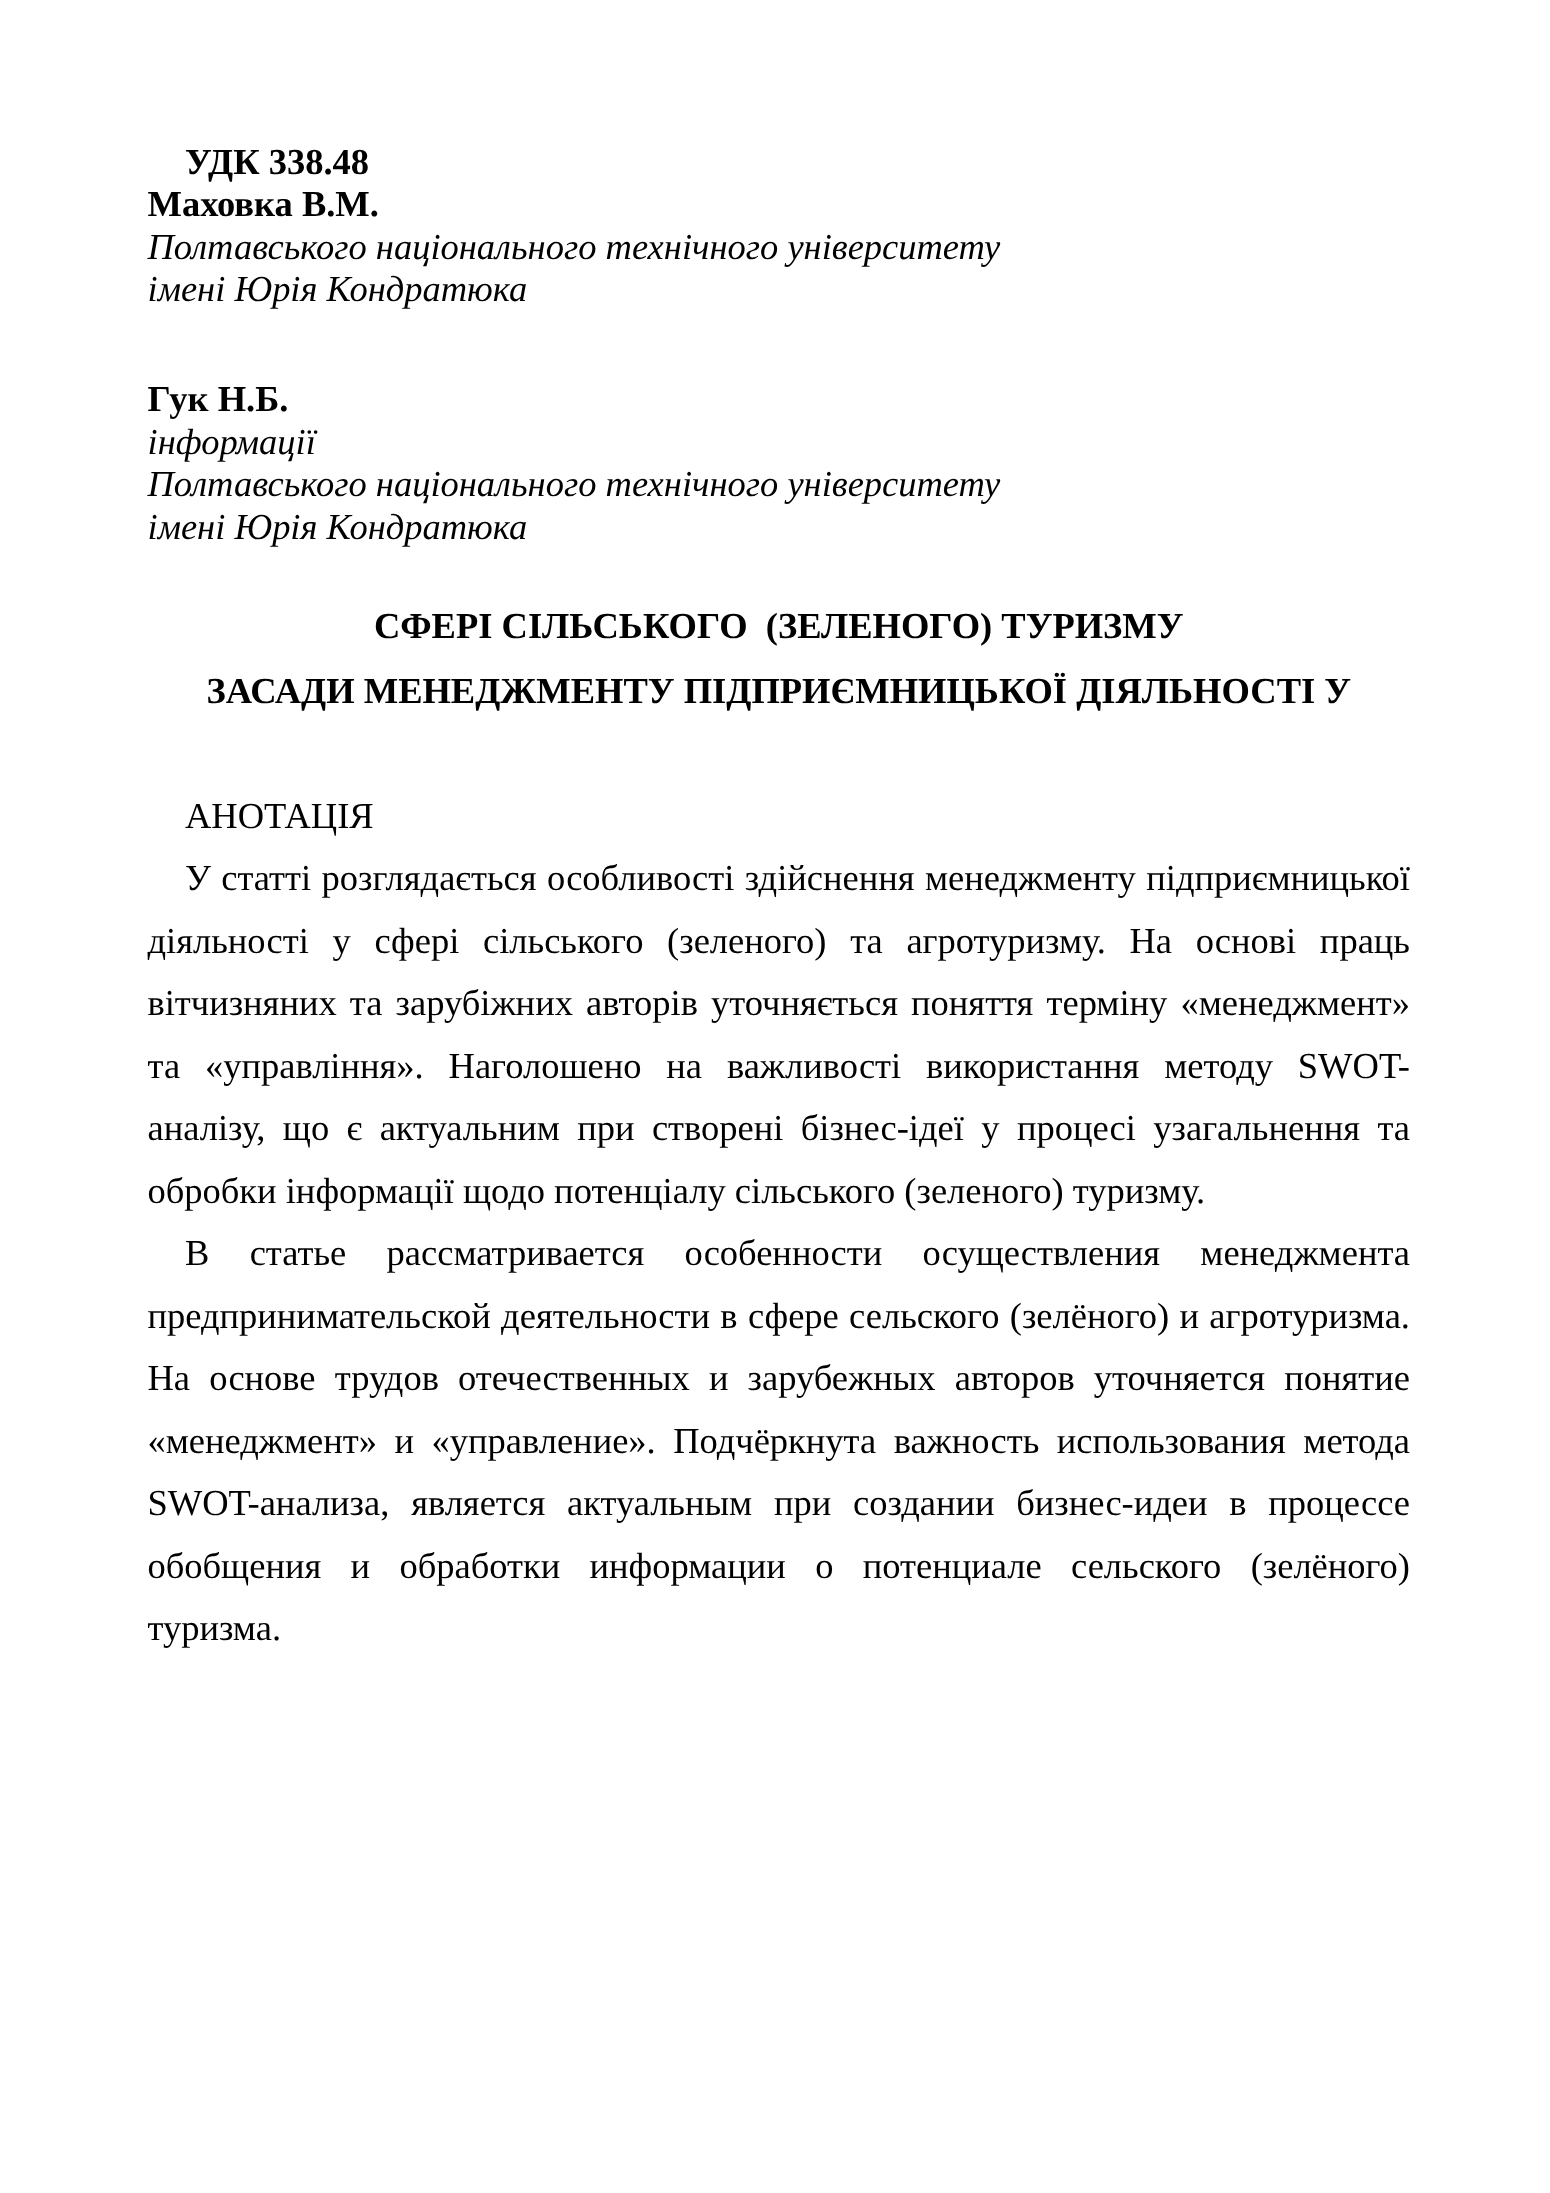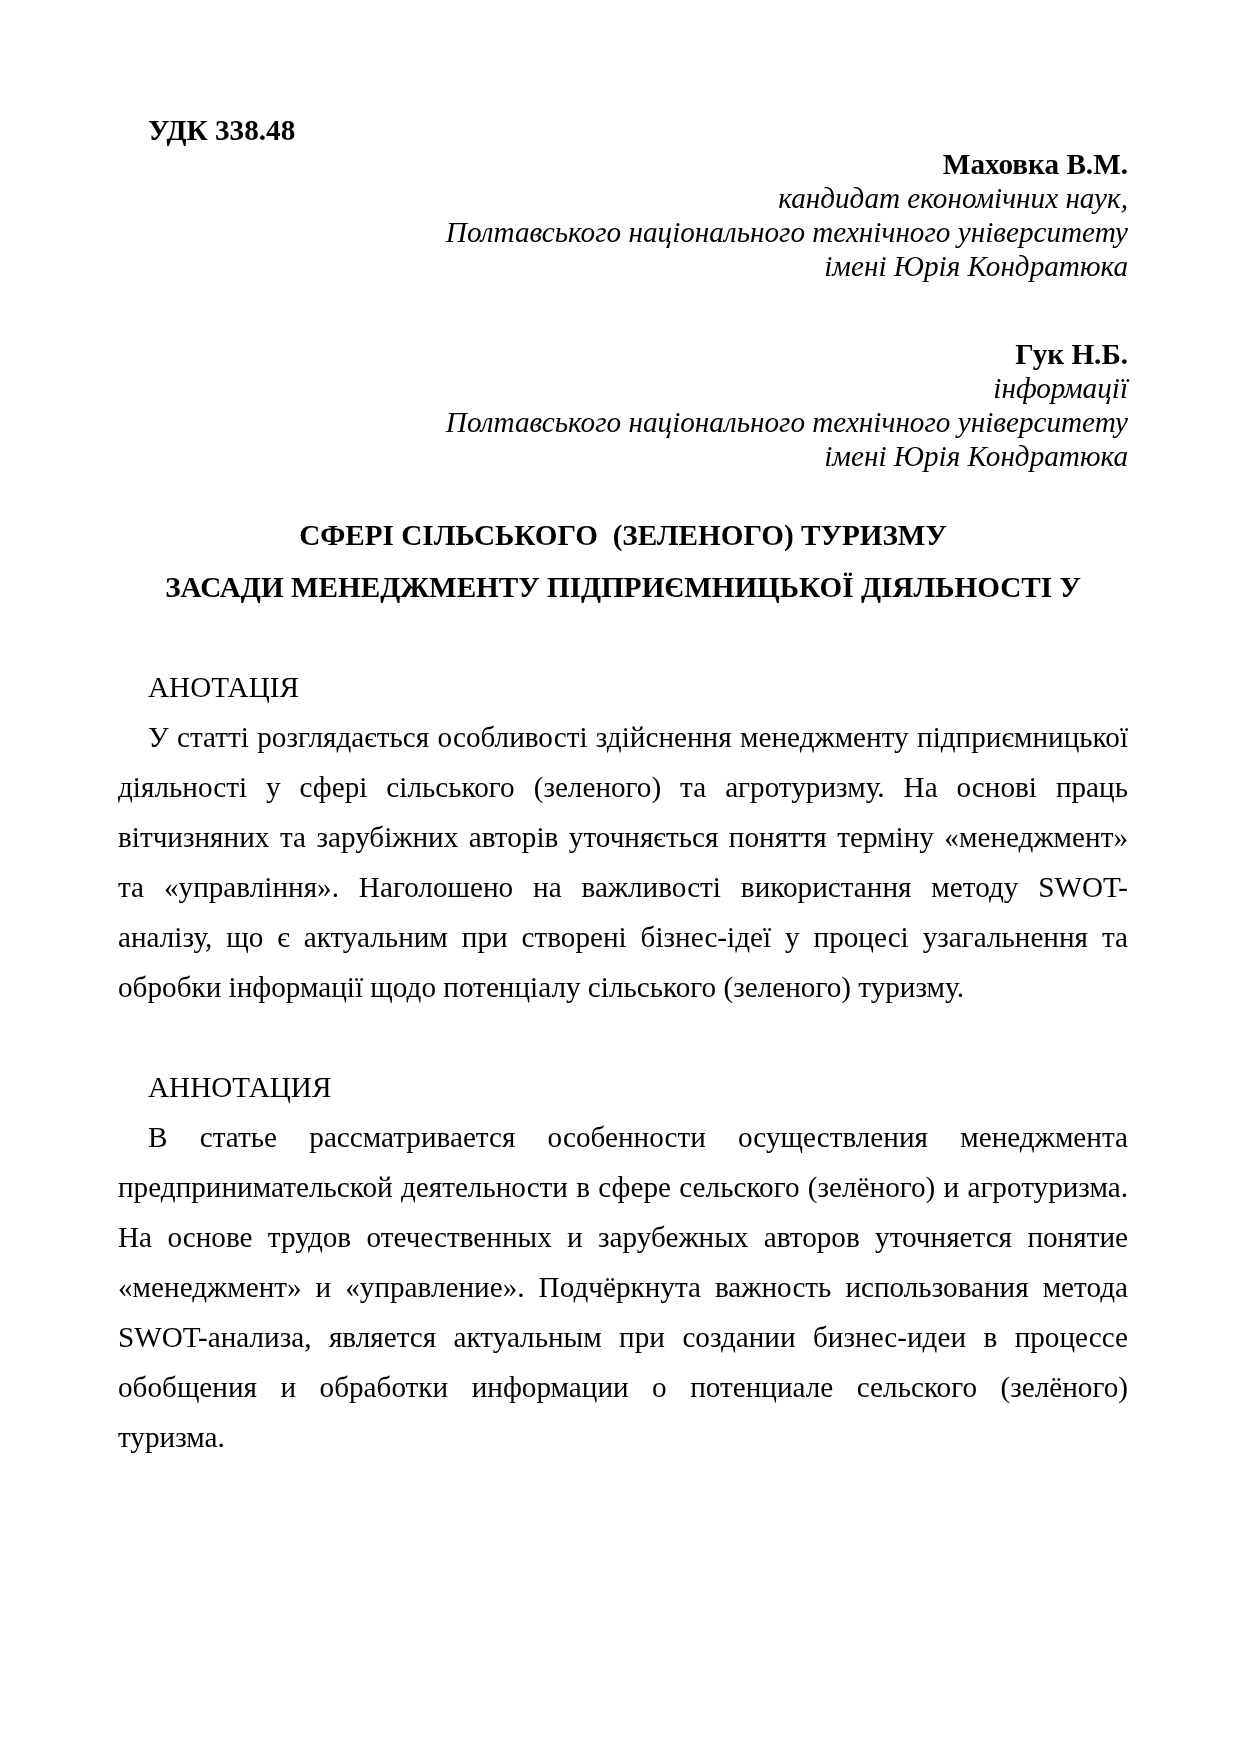--- a/index.html
+++ b/index.html
@@ -20,21 +20,20 @@
     padding: 113px 112px 0 118px;
     overflow: hidden;
   }
   .udc {
     font-weight: bold;
     line-height: 34px;
     text-indent: 30px;
     white-space: pre-wrap;
   }
   .author-block {
-    text-align: right;
     line-height: 34px;
   }
   .author-block.second {
     margin-top: 54px;
   }
   .author-name {
     font-weight: bold;
   }
   .author-line {
     font-style: italic;
@@ -67,21 +66,20 @@
 </style>
 </head>
 <body>
 
 <div class="page">
 
   <div class="udc">УДК 338.48</div>
 
   <div class="author-block">
     <div class="author-name">Маховка В.М.</div>
-    <div class="author-line">кандидат економічних наук,</div>
     <div class="author-line">Полтавського національного технічного університету</div>
     <div class="author-line">імені Юрія Кондратюка</div>
   </div>
 
   <div class="author-block second">
     <div class="author-name">Гук Н.Б.</div>
     <div class="author-line">інформації</div>
     <div class="author-line">Полтавського національного технічного університету</div>
     <div class="author-line">імені Юрія Кондратюка</div>
   </div>
@@ -89,17 +87,16 @@
   <div class="article-title">
     <div class="title-line">СФЕРІ СІЛЬСЬКОГО  (ЗЕЛЕНОГО) ТУРИЗМУ</div>
     <div class="title-line">ЗАСАДИ МЕНЕДЖМЕНТУ ПІДПРИЄМНИЦЬКОЇ ДІЯЛЬНОСТІ У</div>
   </div>
 
   <div class="abstract-heading ua">АНОТАЦІЯ</div>
 
   <p class="para">У статті розглядається особливості здійснення менеджменту підприємницької діяльності у сфері сільського (зеленого) та агротуризму. На основі праць вітчизняних та зарубіжних авторів уточняється поняття терміну «менеджмент» та «управління». Наголошено на важливості використання методу SWOT-аналізу, що є актуальним при створені бізнес-ідеї у процесі узагальнення та обробки інформації щодо потенціалу сільського (зеленого) туризму.</p>
 
 
-  <div class="abstract-heading ru">АННОТАЦИЯ</div>
 
   <p class="para">В статье рассматривается особенности осуществления менеджмента предпринимательской деятельности в сфере сельского (зелёного) и агротуризма. На основе трудов отечественных и зарубежных авторов уточняется понятие «менеджмент» и «управление». Подчёркнута важность использования метода SWOT-анализа, является актуальным при создании бизнес-идеи в процессе обобщения и обработки информации о потенциале сельского (зелёного) туризма.</p>
 
 </div>
 
 </body></html>

